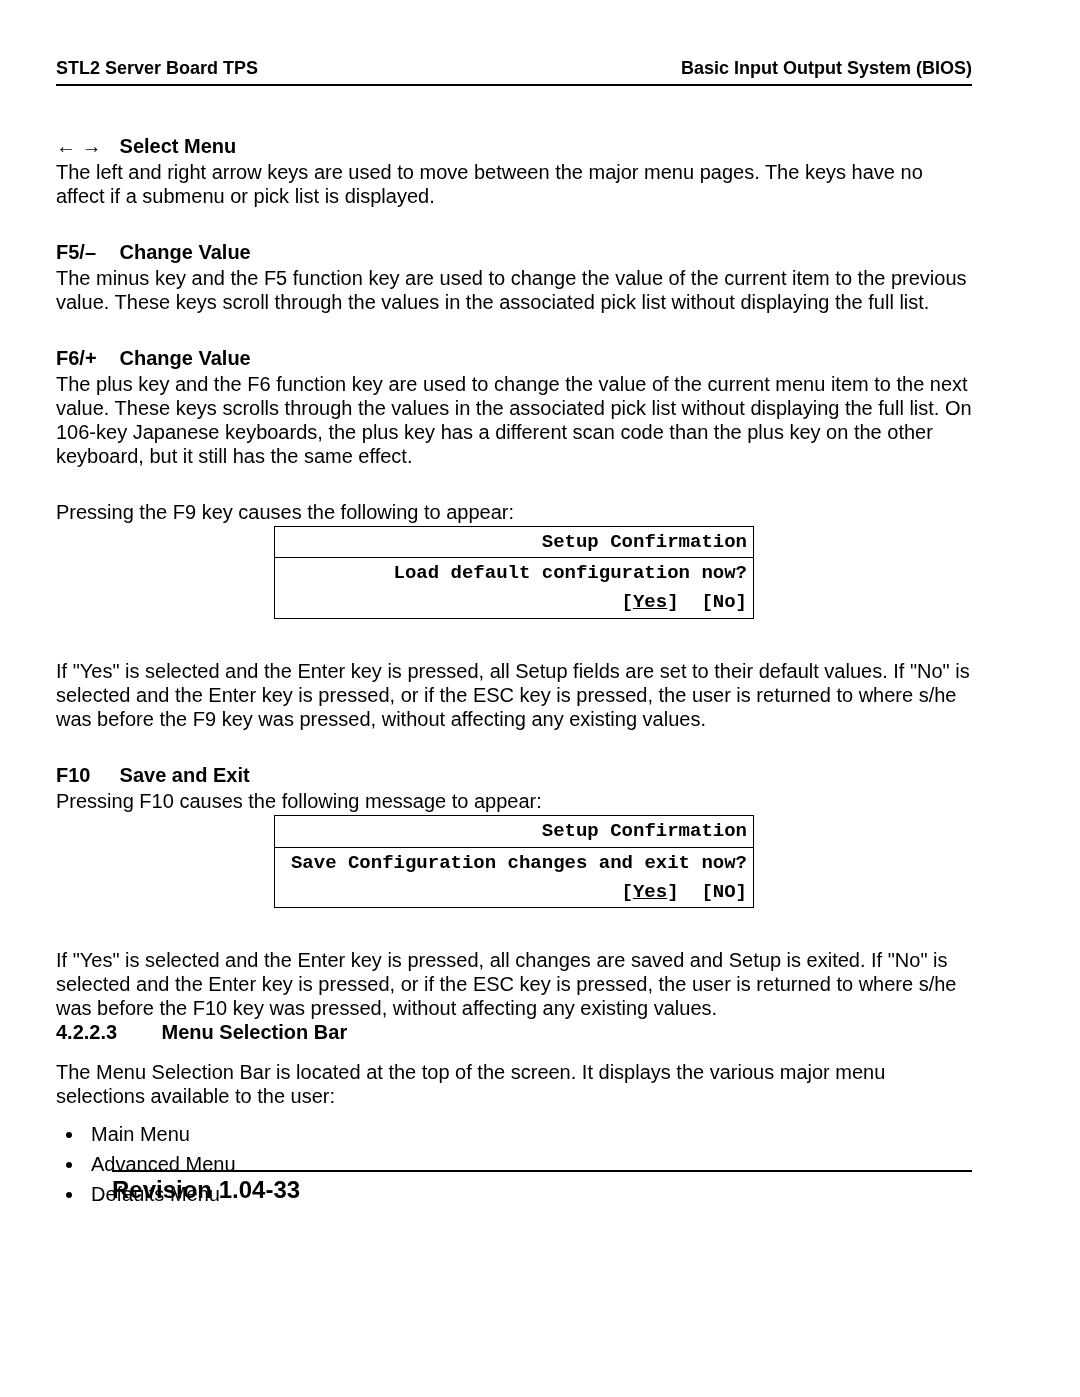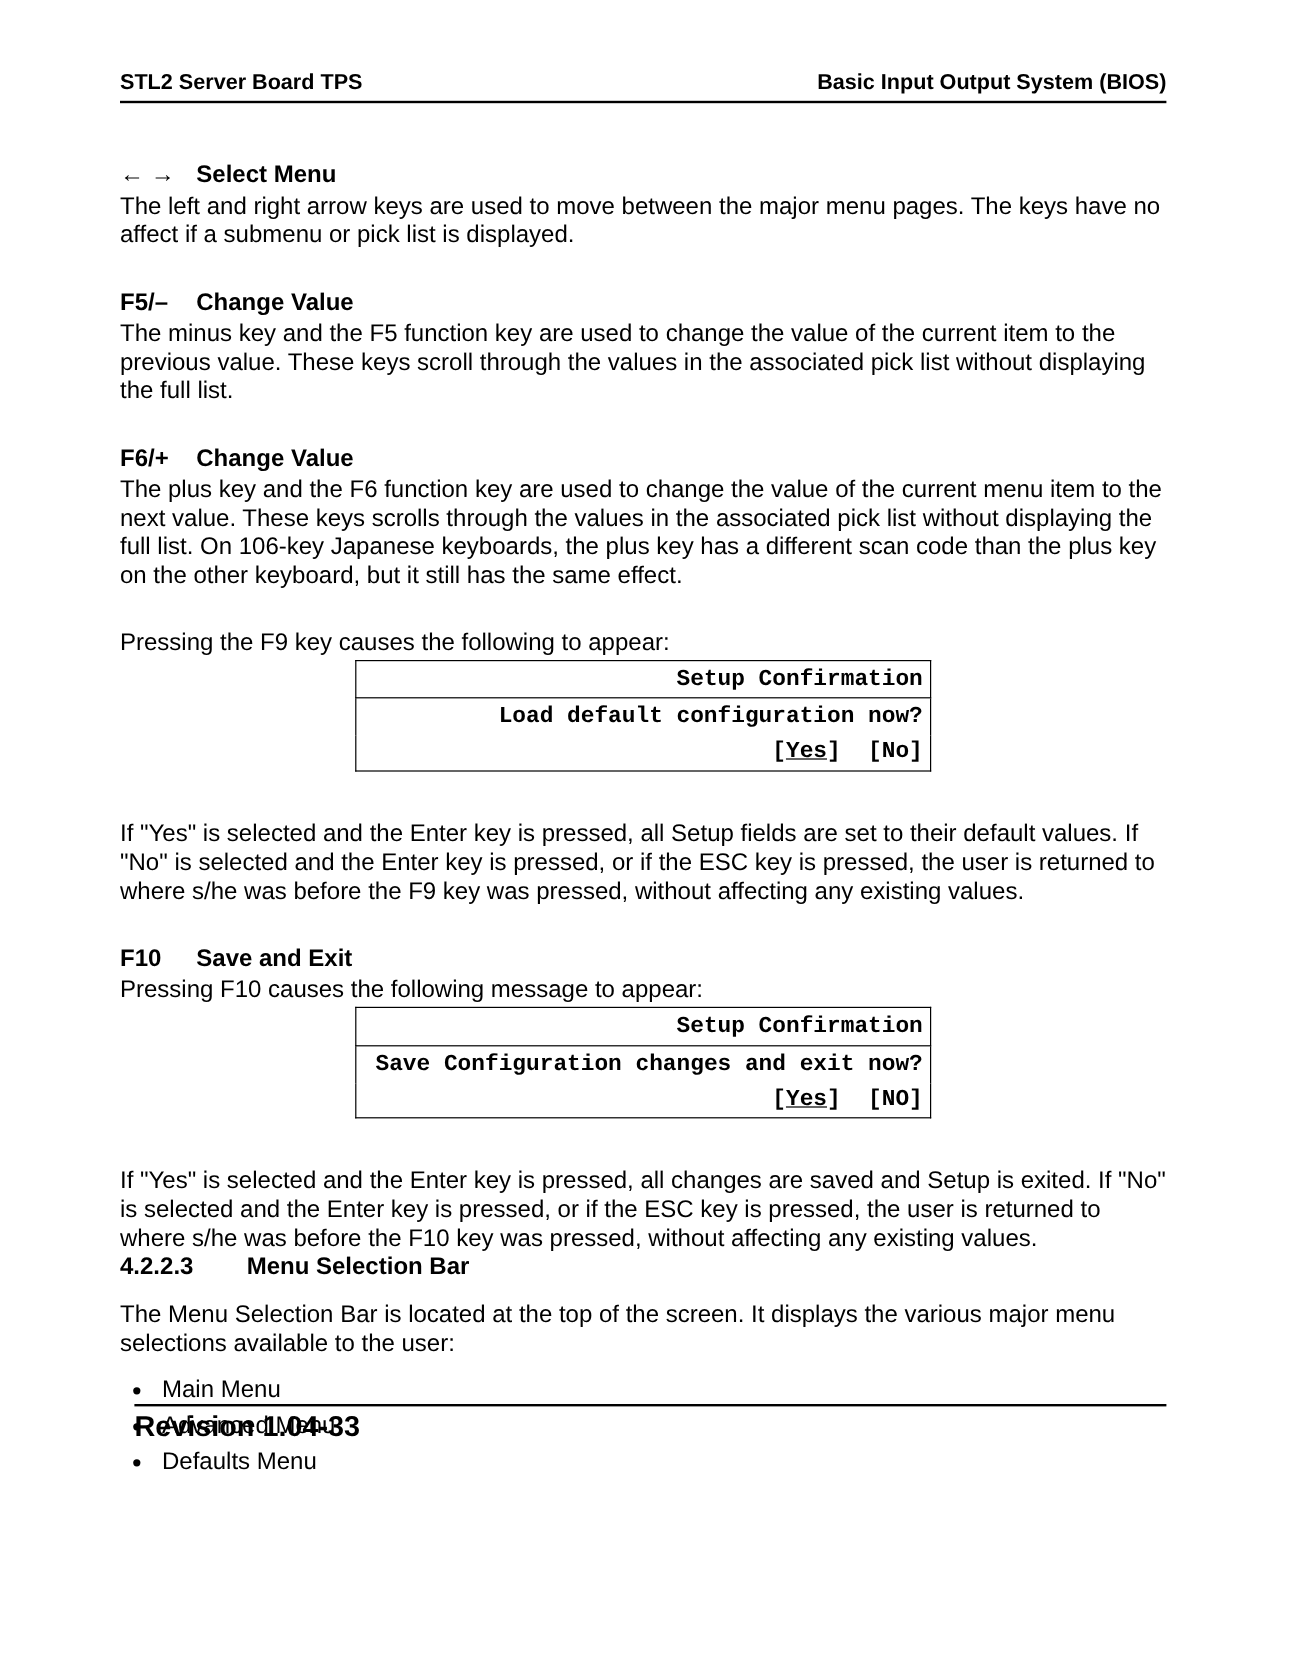--- a/index.html
+++ b/index.html
@@ -6,21 +6,21 @@
     margin: 0;
     background: #fff;
     font-family: Arial, Helvetica, sans-serif;
     color: #000;
   }
   .page {
     width: 1080px;
     height: 1255px;
     position: relative;
     box-sizing: border-box;
-    padding: 58px 108px 50px 100px;
+    padding: 58px 108px 50px 56px;
     font-size: 20px;
     line-height: 1.2;
   }
   .header-row {
     display: flex;
     justify-content: space-between;
     font-weight: bold;
     font-size: 18px;
     padding-bottom: 4px;
     border-bottom: 2px solid #000;

